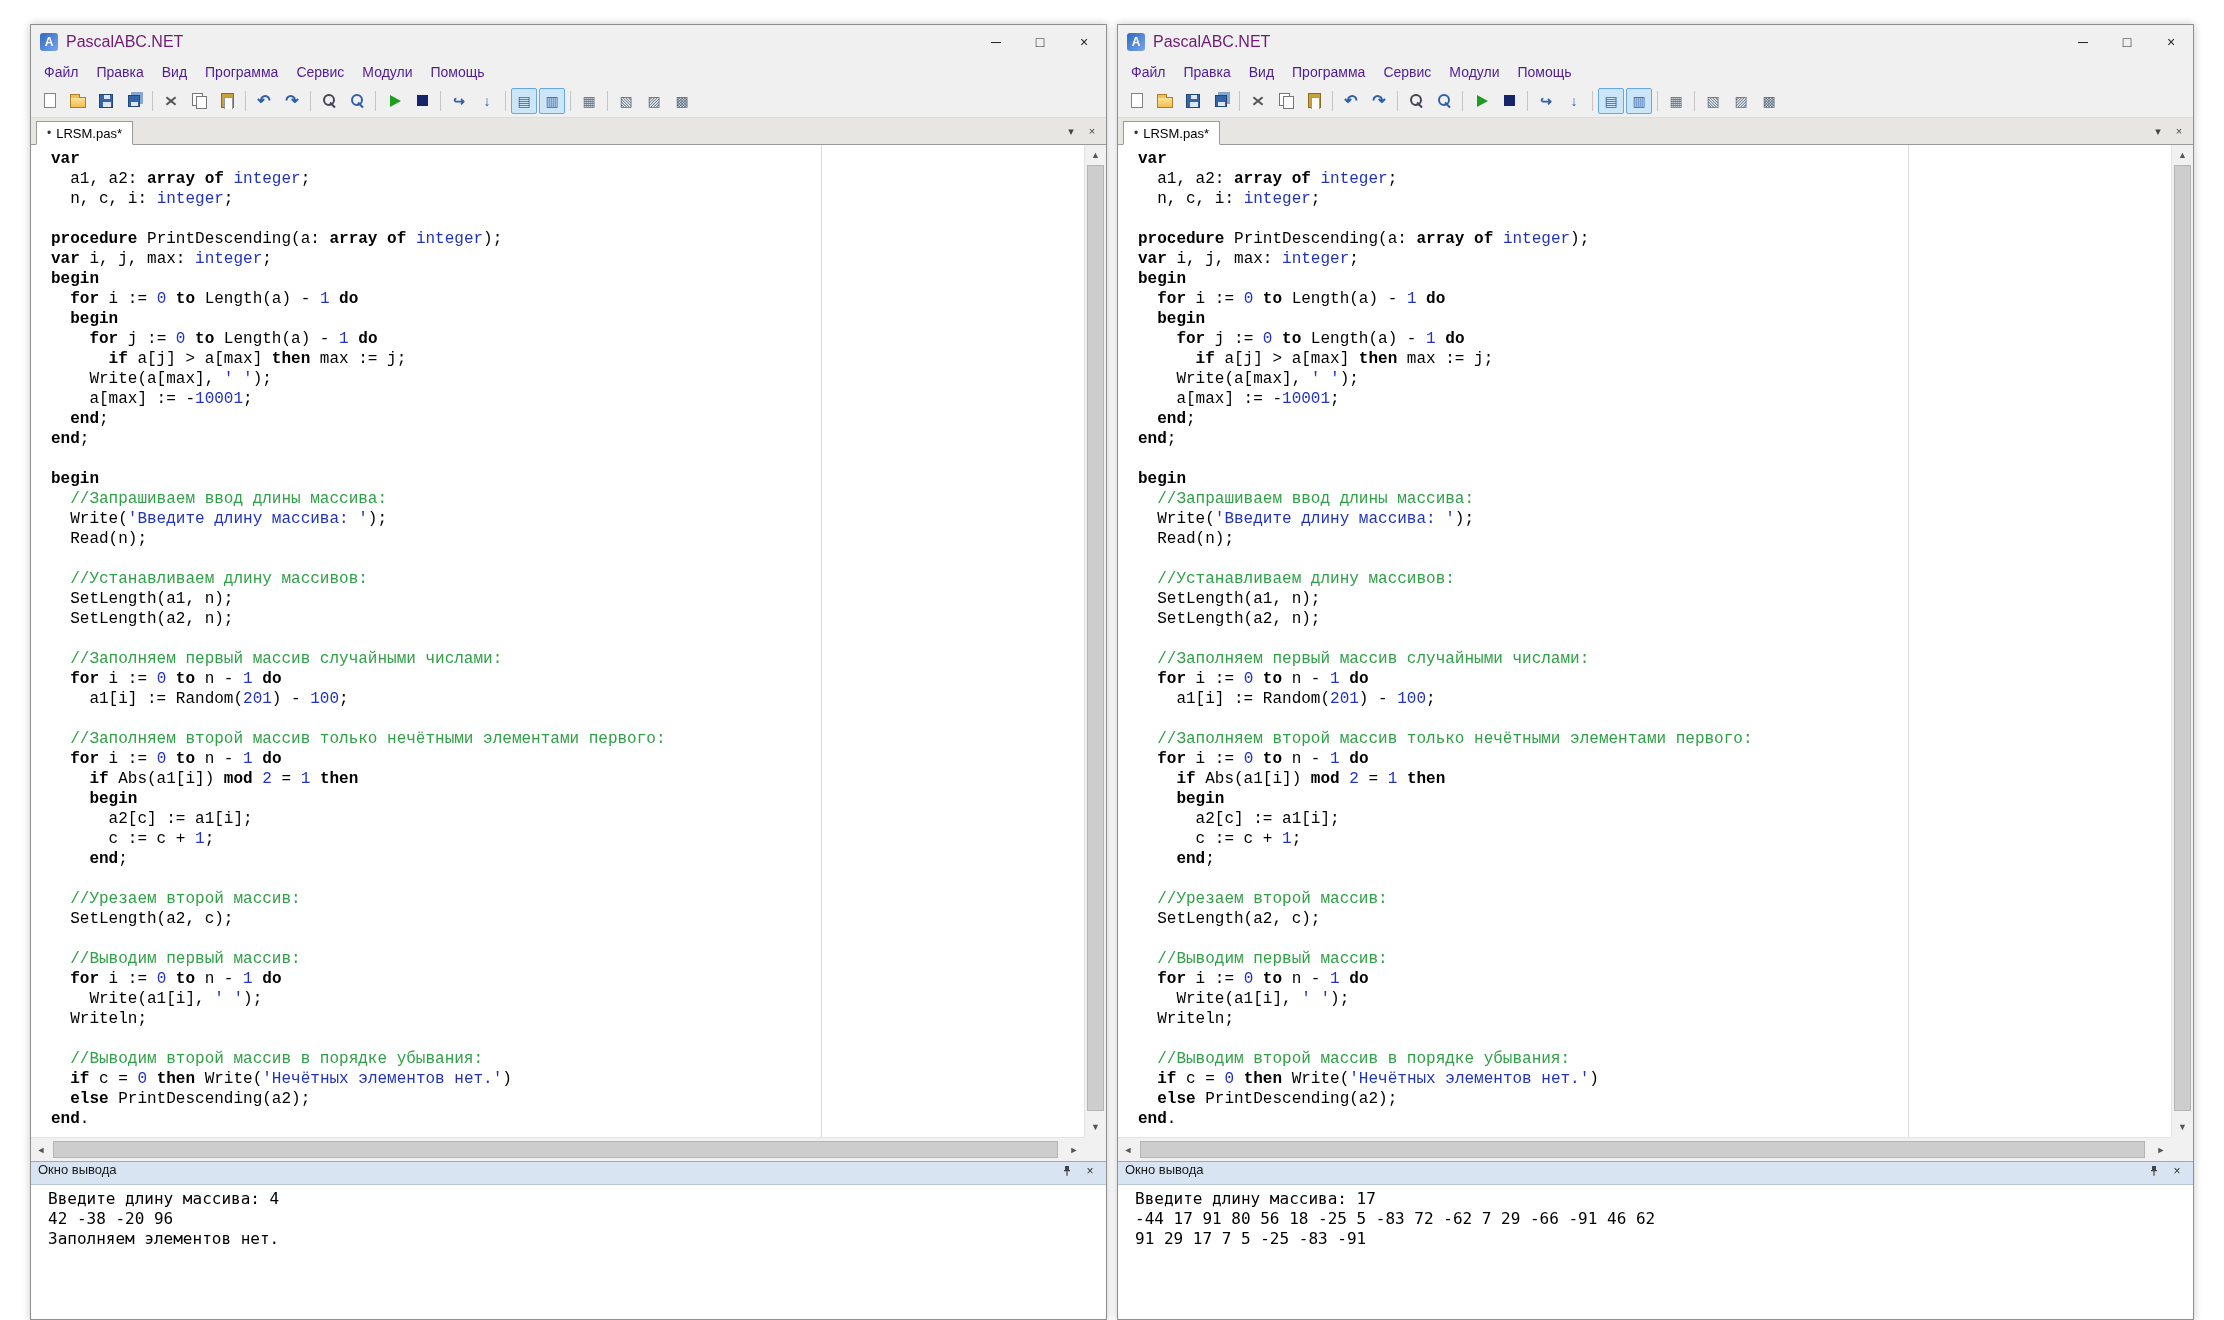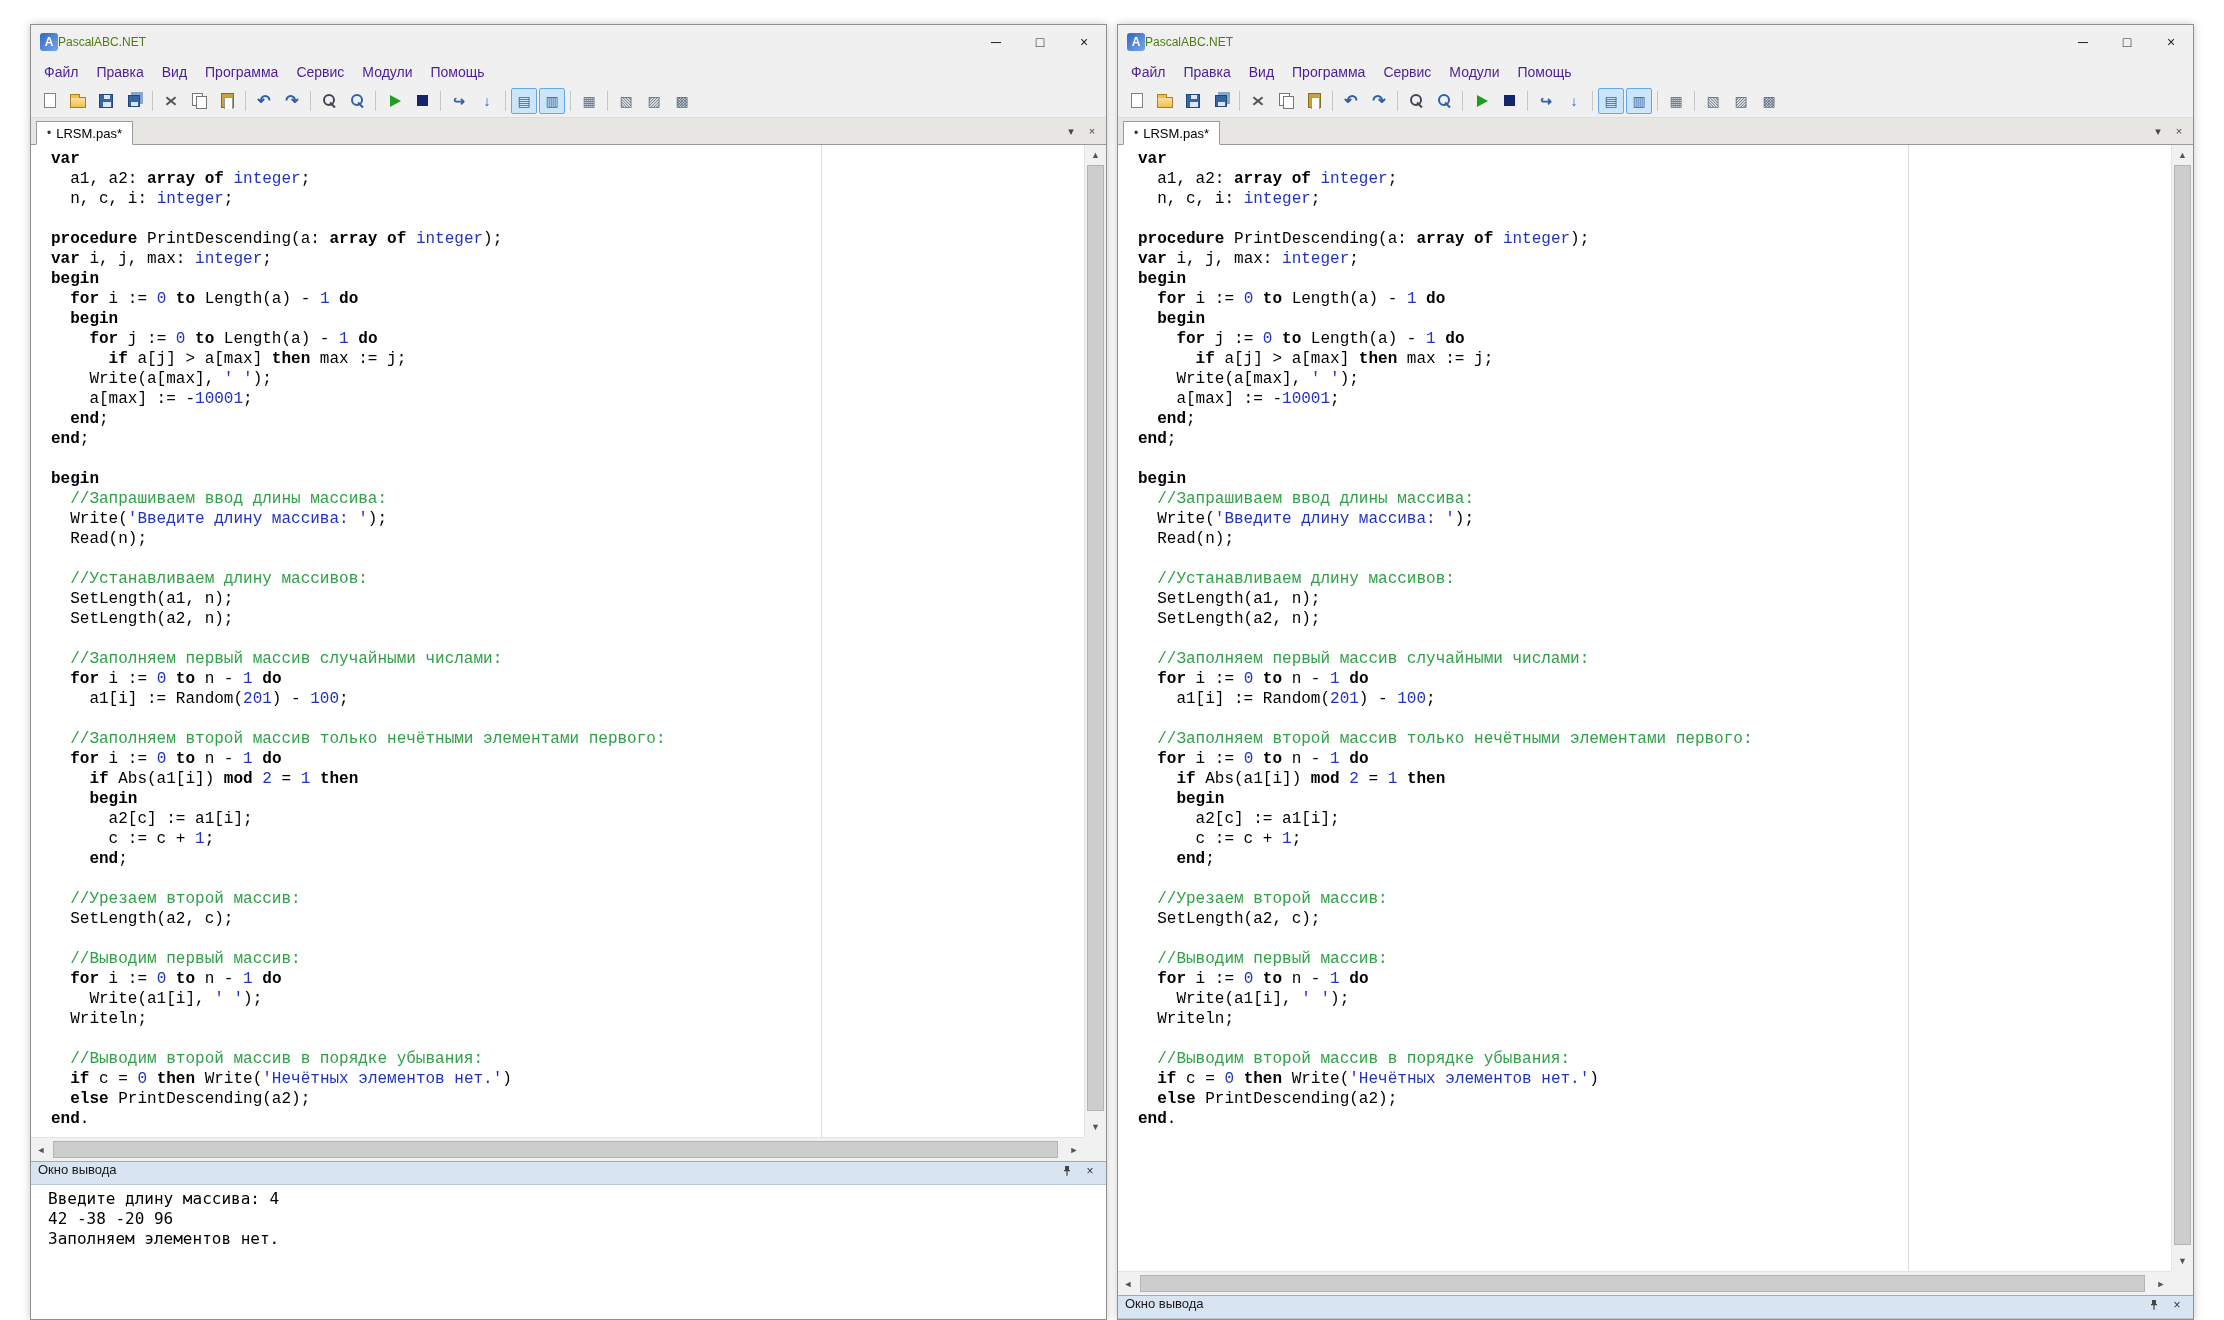--- a/index.html
+++ b/index.html
@@ -8,21 +8,21 @@
     --kw:#000000; --lit:#2233bb; --com:#2fa046;
     --outhdr:#d8e4f2; --run:#1e9e1e; --stop:#15246b;
   }
   .desktop{display:flex;gap:10px;padding:24px 30px 0;height:100%}
   .slot{flex:1;height:1296px;display:flex}
   .window{flex:1;display:flex;flex-direction:column;border:1px solid #8f8f8f;background:#f0f0f0;box-shadow:0 0 8px rgba(0,0,0,.22)}
 
   
   .titlebar{height:34px;display:flex;align-items:center;background:#f0f0f0;flex:0 0 34px}
   .app-icon{width:18px;height:18px;margin-left:9px;background:linear-gradient(135deg,#2d69c4,#7aa6e8);color:#fff;font-size:12px;font-weight:bold;display:flex;align-items:center;justify-content:center;border-radius:3px}
-  .title-text{font-size:12px;color:#4d7c0f}
+  .title-text{margin-left:8px;font-size:16px;color:#701a75}
   .win-controls{margin-left:auto;display:flex;height:100%}
   .wbtn{width:44px;height:100%;display:flex;align-items:center;justify-content:center;font-size:14px;color:#222}
 
   
   .menubar{height:25px;flex:0 0 25px;display:flex;align-items:center;background:#f0f0f0;padding-left:4px;font-size:14px}
   .menu-item{padding:3px 9px;color:#4c1d95}
 
   
   .toolbar{height:34px;flex:0 0 34px;display:flex;align-items:center;background:#f0f0f0;padding-left:5px;border-bottom:1px solid #dcdcdc}
   .tbtn{width:26px;height:26px;display:flex;align-items:center;justify-content:center;border:1px solid transparent;border-radius:2px;margin:0 1px}
@@ -463,15 +463,20 @@
       <span>Окно вывода</span>
       <span class="oh-controls">
         <span class="oh-btn">
           <svg width="12" height="12" viewBox="0 0 12 12">
                 <path d="M4 1 h4 v4 h1 v1.2 H3 V5 h1 z M5.4 6.2 h1.2 v4.6 h-1.2 z" fill="#444"></path>
               </svg>
         </span>
         <span class="oh-btn">×</span>
       </span>
     </div>
+    <div class="output">
+          <div class="out-line">Введите длину массива: 17</div>
+          <div class="out-line">-44 17 91 80 56 18 -25 5 -83 72 -62 7 29 -66 -91 46 62</div>
+          <div class="out-line">91 29 17 7 5 -25 -83 -91</div>
+        </div>
   </div>
 </div>
 </div>
 
 </body></html>

